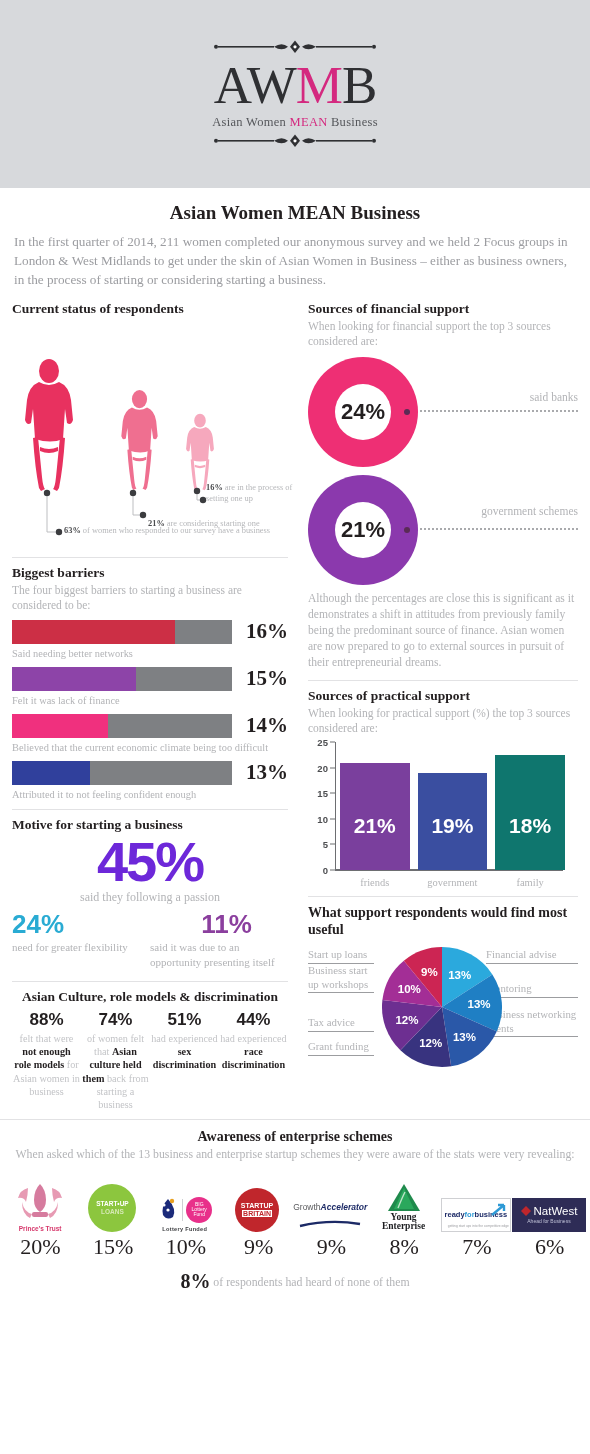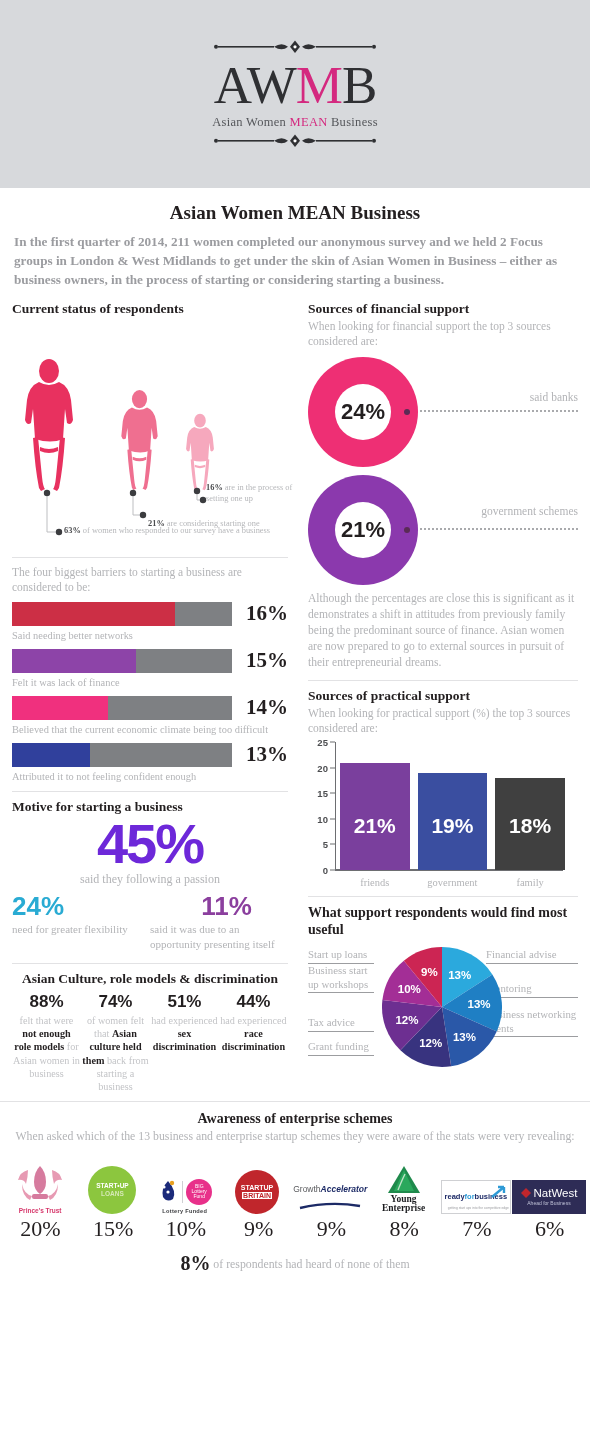--- a/index.html
+++ b/index.html
@@ -48,21 +48,20 @@
     font-weight:bold;
     font-size:19px;
     color:#231f20;
     margin-top:14px;
   }
   .intro {
     font-size:13.2px;
     color:#9b9ca0;
     line-height:1.45;
     margin:8px 14px 0 14px;
-    font-weight:bold;
   }
 
   .cols { display:flex; margin-top:12px; padding: 0 12px; }
   .col-l { width: 292px; padding-right:10px; }
   .col-r { width: 286px; padding-left: 10px; }
 
   h3.sec {
     font-family:"Liberation Serif", serif;
     font-weight:bold;
     font-size:13.5px;
@@ -292,20 +291,21 @@
           <circle cx="191" cy="181" r="3.2" fill="#3b3c3f"></circle>
         </svg>
 
         <div class="callout" style="left:194px; top:164px; width:95px;"><b>16%</b><span> are in the process of setting one up</span></div>
         <div class="callout" style="left:136px; top:200px; width:155px;"><b>21%</b><span> are considering starting one</span></div>
         <div class="callout" style="left:52px; top:207px; width:235px;"><b>63%</b><span> of women who responded to our survey have a business</span></div>
       </div>
 
       <div class="divider"></div>
 
+      <h3 class="sec">Biggest barriers</h3>
       <p class="sub">The four biggest barriers to starting a business are considered to be:</p>
 
       <div style="margin-top:6px;">
         <div class="bar-row">
           <div class="bar-track">
               <div class="bar-fill" id="bf0" style="width: 74%; background: rgb(204, 47, 69);"></div>
             </div>
           <div class="bar-pct">16%</div>
         </div>
         <div class="bar-cap">Said needing better networks</div>
@@ -420,21 +420,21 @@
             <div class="ytick" style="top: 0px; margin-left: 12px;">25</div>
             <div class="ytickmark" style="top: 0px;"></div>
           </div>
         <div class="bars" id="vbars">
             <div class="vbar" style="height: 107.52px; background: rgb(122, 63, 157);">
               <span>21%</span>
             </div>
             <div class="vbar" style="height: 97.28px; background: rgb(58, 78, 160);">
               <span>19%</span>
             </div>
-            <div class="vbar" style="height: 92px; background: #404040;">
+            <div class="vbar" style="height: 115px; background: #0f766e;">
               <span>18%</span>
             </div>
           </div>
         <div class="xlabs" id="xlabs">
             <div>friends</div>
             <div>government</div>
             <div>family</div>
           </div>
       </div>
 

